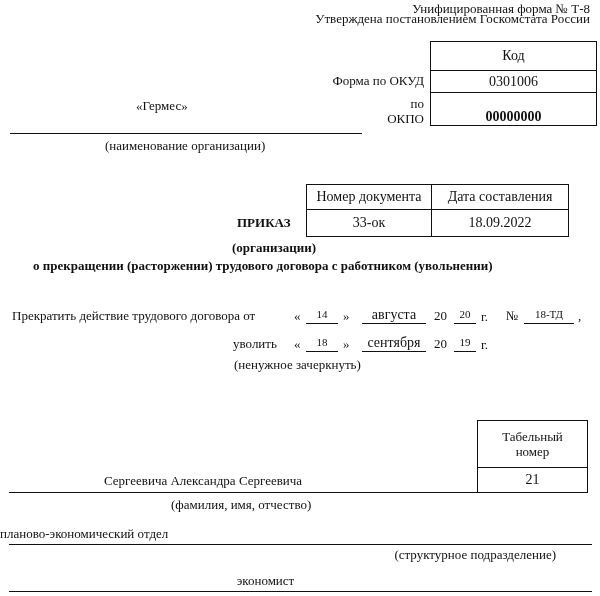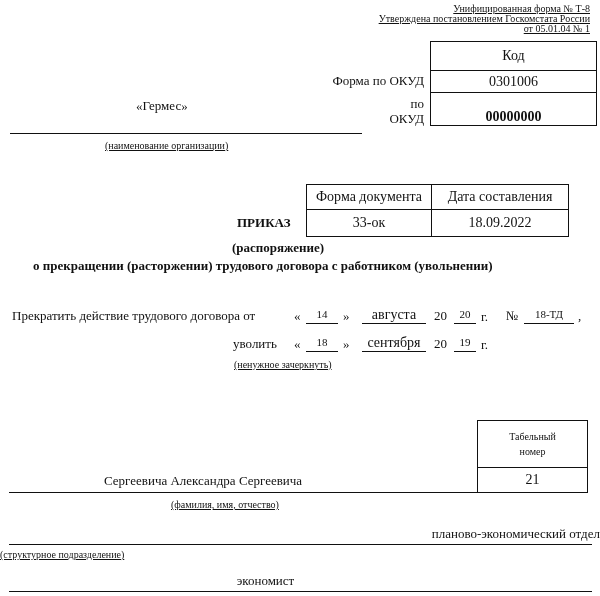--- a/index.html
+++ b/index.html
@@ -1,78 +1,77 @@
 <!DOCTYPE html>
 <html><head>
 <meta charset="utf-8">
 <style>
   html, body { margin: 0; padding: 0; background: #ffffff; }
   body {
     width: 600px; height: 596px; position: relative; overflow: hidden;
     font-family: "Liberation Serif", "DejaVu Serif", serif; color: #111;
   }
   .abs { position: absolute; white-space: nowrap; }
-  .tiny { font-size: 10px; line-height: 10px; text-decoration: underline; }
+  .tiny { font-size: 13px; line-height: 10px; }
   .med { font-size: 13px; line-height: 15px; }
   .big { font-size: 13px; line-height: 17px; }
   .bold { font-weight: bold; }
   .hline { position: absolute; height: 0; border-top: 1.3px solid #111; }
   table.frame { position: absolute; border-collapse: collapse; }
   table.frame td {
     border: 1.3px solid #111; padding: 0; text-align: center; vertical-align: middle;
     font-size: 14px; line-height: 16px;
   }
   .ul { position: absolute; border-bottom: 1.3px solid #111; text-align: center; font-size: 11px; line-height: 17px; }
 </style>
 </head>
 <body>
 
 <div class="abs tiny" style="right:10px; top:4px; text-align:right;">
   <div>Унифицированная форма № Т-8</div>
   <div>Утверждена постановлением Госкомстата России</div>
-  <div>от 05.01.04 № 1</div>
 </div>
 
 <table class="frame" style="left:430px; top:41px; width:167px;">
   <tbody>
       <tr style="height:29px;">
         <td>Код</td>
       </tr>
   <tr style="height:22px;padding-left:31px;">
         <td>0301006</td>
       </tr>
   <tr style="height:33px;">
         <td style="vertical-align:top; padding-top:16px;font-weight:bold;">00000000</td>
       </tr>
 </tbody>
   </table>
 <div class="abs med" style="right:176px; top:73px;">Форма по ОКУД</div>
 <div class="abs med" style="right:176px; top:96px; text-align:right;">
   <div>по</div>
-  <div>ОКУД</div>
+  <div>ОКПО</div>
 </div>
 
 <div class="abs big" style="left:136px; top:97px;">«Гермес»</div>
 <div class="hline" style="left:10px; top:133px; width:352px;"></div>
 <div class="abs tiny" style="left:105px; top:141px;">(наименование организации)</div>
 
 <table class="frame" style="left:306px; top:184px; width:263px;">
   <tbody>
       <tr style="height:25px;">
-    <td style="width:124px;">Форма документа</td>
+    <td style="width:124px;">Номер документа</td>
     <td>Дата составления</td>
   </tr>
   <tr style="height:27px;padding-left:34px;">
     <td>33-ок</td>
     <td>18.09.2022</td>
   </tr>
 </tbody>
   </table>
 <div class="abs big bold" style="left:237px; top:214px;">ПРИКАЗ</div>
-<div class="abs med bold" style="left:232px; top:240px;">(распоряжение)</div>
+<div class="abs med bold" style="left:232px; top:240px;">(организации)</div>
 <div class="abs med bold" style="left:33px; top:258px;">о прекращении (расторжении) трудового договора с работником (увольнении)</div>
 
 <div class="abs med" style="left:12px; top:308px;">Прекратить действие трудового договора от</div>
 <div class="abs big" style="left:294px; top:307px;">«</div>
 <div class="ul" style="left:306px; top:306px; width:32px;">14</div>
 <div class="abs big" style="left:343px; top:307px;">»</div>
 <div class="ul" style="left:362px; top:306px; width:64px; font-size:14px;">августа</div>
 <div class="abs big" style="left:434px; top:307px;">20</div>
 <div class="ul" style="left:454px; top:306px; width:22px;">20</div>
 <div class="abs med" style="left:481px; top:309px;">г.</div>
@@ -86,32 +85,32 @@
 <div class="abs big" style="left:343px; top:335px;">»</div>
 <div class="ul" style="left:362px; top:334px; width:64px; font-size:14px;">сентября</div>
 <div class="abs big" style="left:434px; top:335px;">20</div>
 <div class="ul" style="left:454px; top:334px; width:22px;">19</div>
 <div class="abs med" style="left:481px; top:337px;">г.</div>
 <div class="abs tiny" style="left:234px; top:360px;">(ненужное зачеркнуть)</div>
 
 <table class="frame" style="left:477px; top:420px; width:111px;">
   <tbody>
       <tr style="height:47px;">
-    <td style="font-size:10px; line-height:15px;">
+    <td style="font-size:13px; line-height:15px;">
       <div>Табельный</div>
       <div>номер</div>
     </td>
   </tr>
   <tr style="height:25px;">
         <td>21</td>
       </tr>
 </tbody>
   </table>
 <div class="abs big" style="left:104px; top:472px;">Сергеевича Александра Сергеевича</div>
 <div class="hline" style="left:9px; top:492px; width:468px;"></div>
 <div class="abs tiny" style="left:171px; top:500px;">(фамилия, имя, отчество)</div>
 
-<div class="abs big" style="left:0; width:600px; text-align:right; top:525px;">планово-экономический отдел</div>
+<div class="abs big" style="left:0; width:600px; text-align:left; top:525px;">планово-экономический отдел</div>
 <div class="hline" style="left:9px; top:544px; width:583px;"></div>
-<div class="abs tiny" style="left:0; width:495px; text-align:left; top:550px;">(структурное подразделение)</div>
+<div class="abs tiny" style="left:0; width:556px; text-align:right; top:550px;">(структурное подразделение)</div>
 
 <div class="abs med" style="left:0; width:531px; text-align:center; top:573px;">экономист</div>
 <div class="hline" style="left:9px; top:591px; width:583px;"></div>
 
 </body></html>

